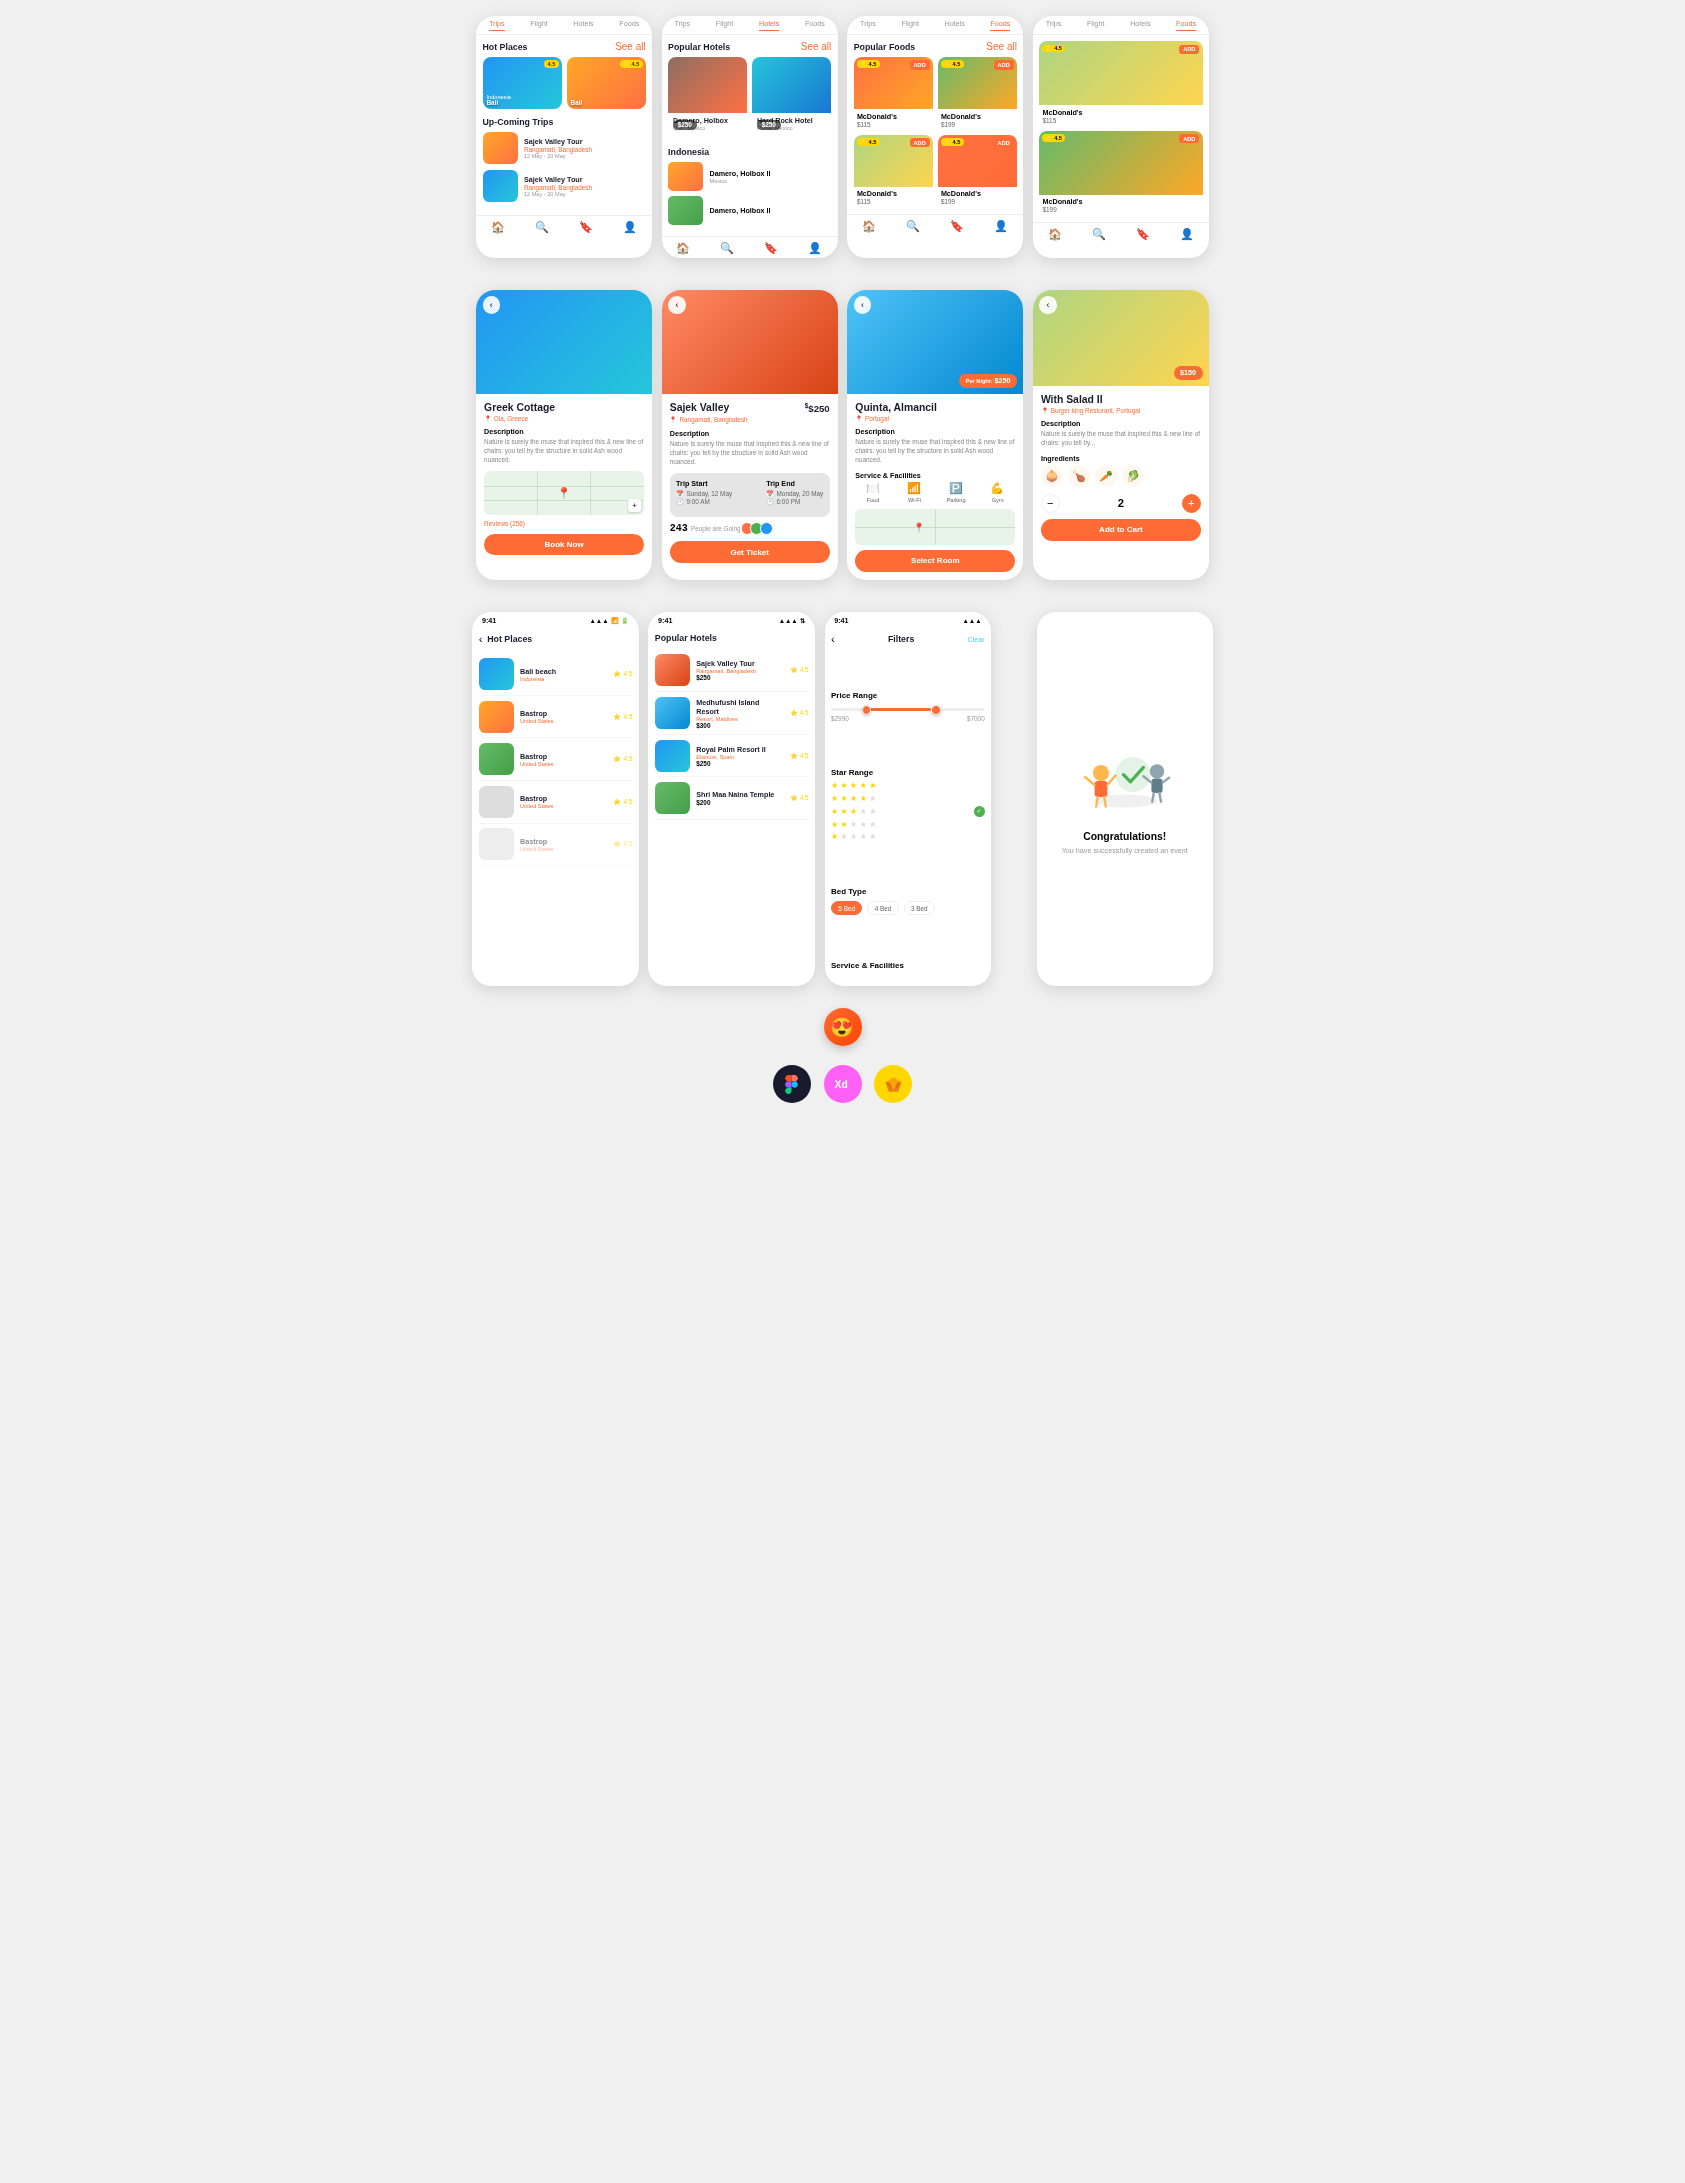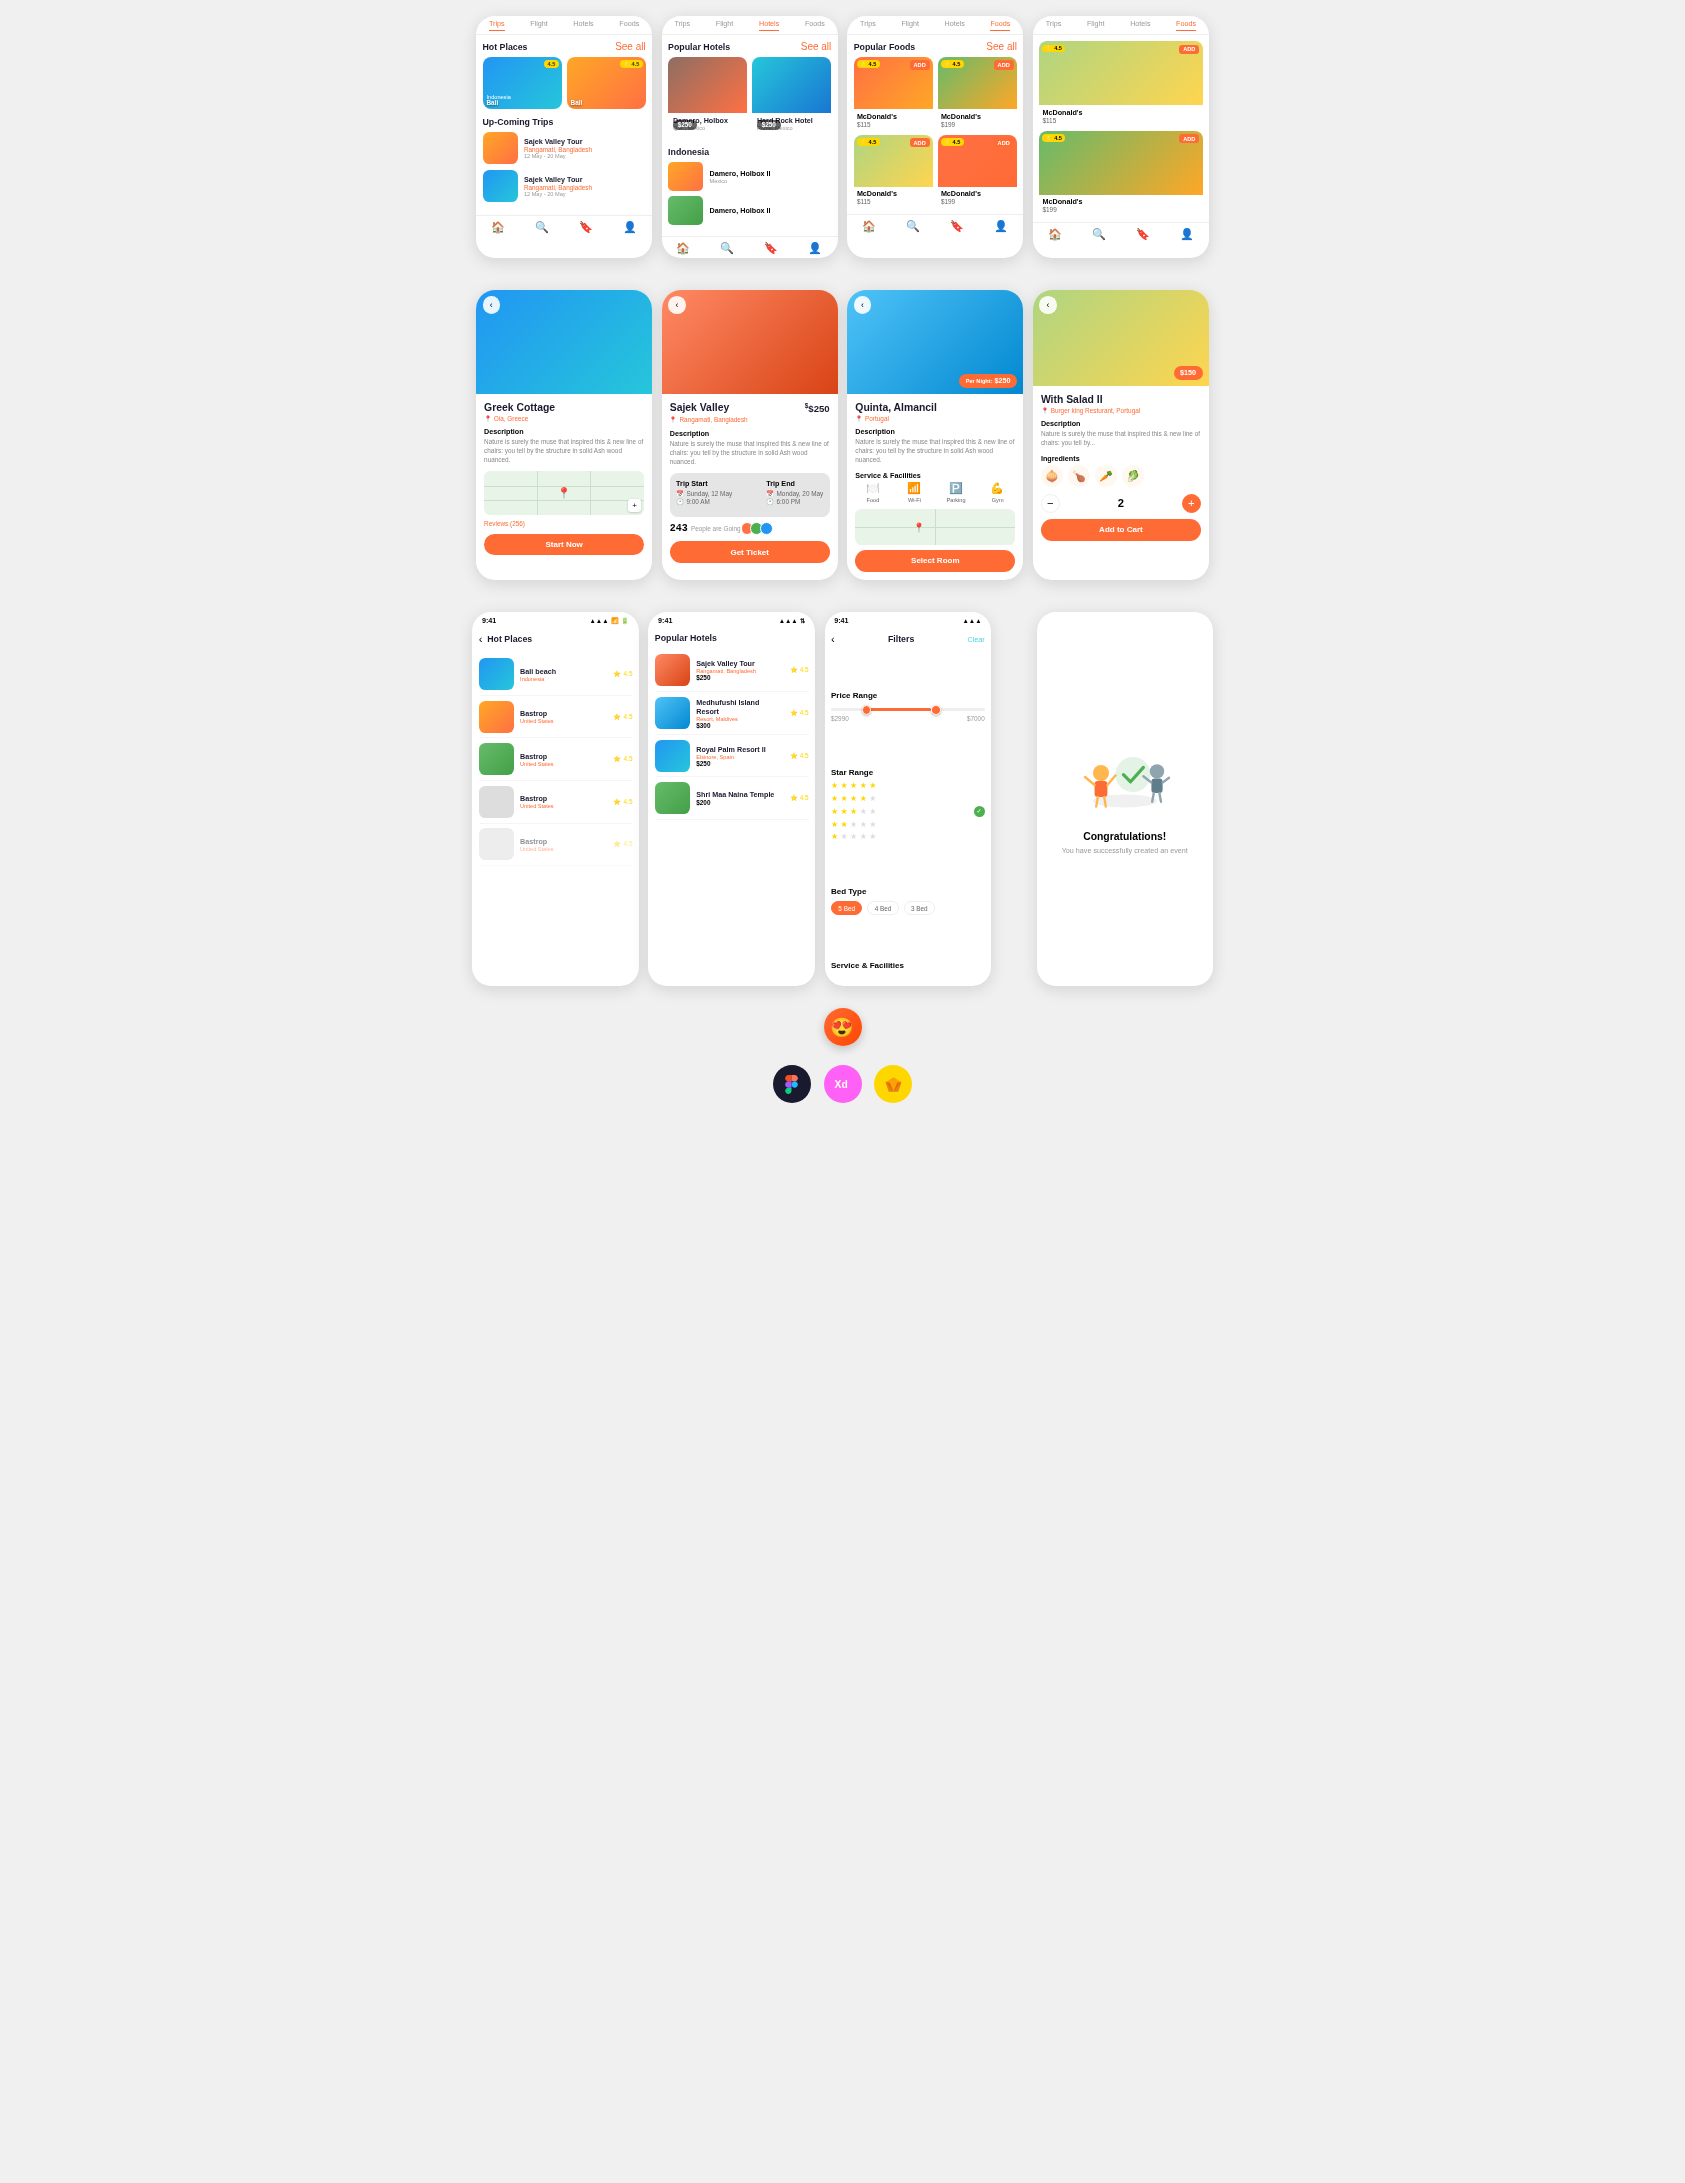--- a/index.html
+++ b/index.html
@@ -761,21 +761,21 @@
       <div class="detail-desc">Nature is surely the muse that inspired this &amp; new line of chairs: you tell by the structure in solid Ash wood nuanced.</div>
       <div class="mini-map">
         <div class="map-grid-h" style="top:33%;"></div>
         <div class="map-grid-h" style="top:66%;"></div>
         <div class="map-grid-v" style="left:33%;"></div>
         <div class="map-grid-v" style="left:66%;"></div>
         <div style="position:absolute;top:50%;left:50%;transform:translate(-50%,-50%);font-size:11.2px;">📍</div>
         <div style="position:absolute;bottom:3.2px;right:3.2px;background:#fff;border-radius:3.2px;width:12.8px;height:12.8px;display:flex;align-items:center;justify-content:center;font-size:8px;box-shadow:0 0.8px 2.4px rgba(0,0,0,0.2);">+</div>
       </div>
       <div class="reviews-link">Reviews (256)</div>
-      <button class="btn-primary">Start Now</button>
+      <button class="btn-primary">Book Now</button>
     </div>
   </div>
 
   <div class="detail-phone">
     <div class="hero-img c-desert">
       <div class="back-btn">‹</div>
     </div>
     <div class="detail-body">
       <div style="display:flex;justify-content:space-between;align-items:flex-start;margin-bottom:1.6px;">
         <div class="detail-title">Sajek Valley</div>

